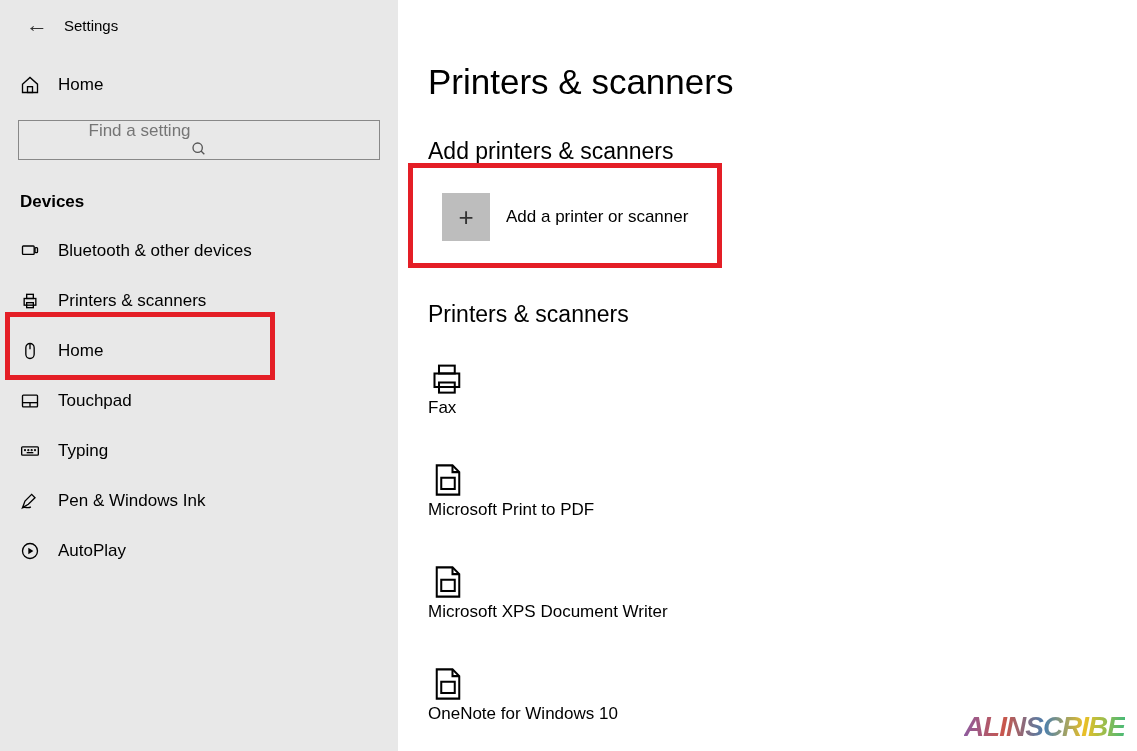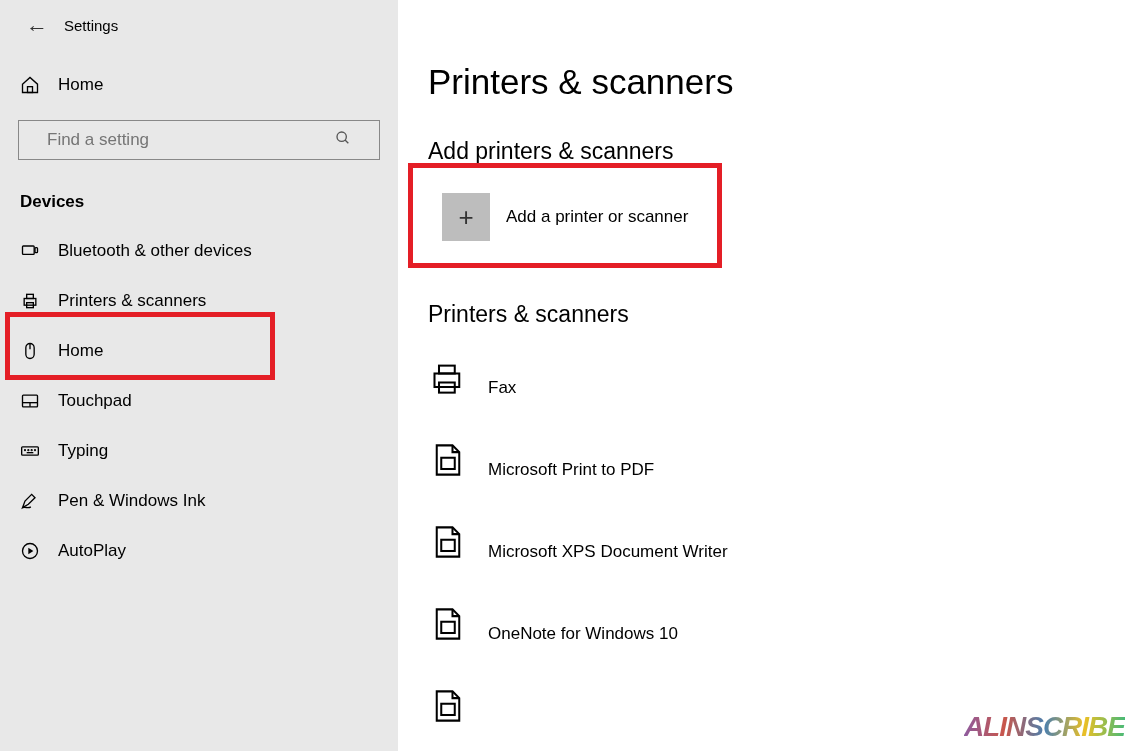--- a/index.html
+++ b/index.html
@@ -53,23 +53,24 @@
       margin-right: 18px;
       flex-shrink: 0;
     }
     .nav-icon svg { width: 20px; height: 20px; }
     .search-box {
       margin: 10px 18px 18px 18px;
       border: 1px solid #888;
       height: 40px;
       display: flex;
       align-items: center;
-      padding: 0 28px;
+      padding: 0 14px;
       background: #e8e8e8;
       max-width: 362px;
+      flex-direction: column;
     }
     .search-box input {
       flex: 1;
       border: none;
       background: transparent;
       font-size: 17px;
       color: #555;
       outline: none;
     }
     .search-icon { color: #555; font-size: 16px; }
@@ -130,24 +131,25 @@
       display: flex;
       align-items: center;
       justify-content: center;
       margin-right: 16px;
     }
     .add-plus { font-size: 26px; font-weight: 200; color: #333; }
     .add-label { font-size: 17px; color: #000; }
     .printer-list { margin-top: 20px; }
     .printer-item {
       display: flex;
-      align-items: flex-end;
+      align-items: flex-start;
       padding: 10px 0;
       margin-bottom: 22px;
       cursor: pointer;
+      flex-direction: column;
     }
     .printer-icon {
       width: 40px;
       height: 40px;
       margin-right: 20px;
       display: flex;
       align-items: center;
       justify-content: center;
     }
     .printer-icon svg { width: 36px; height: 36px; }

